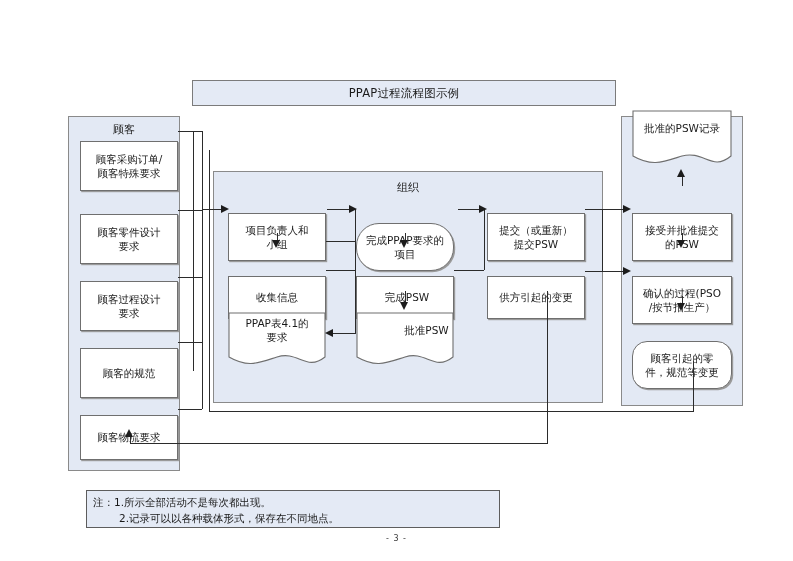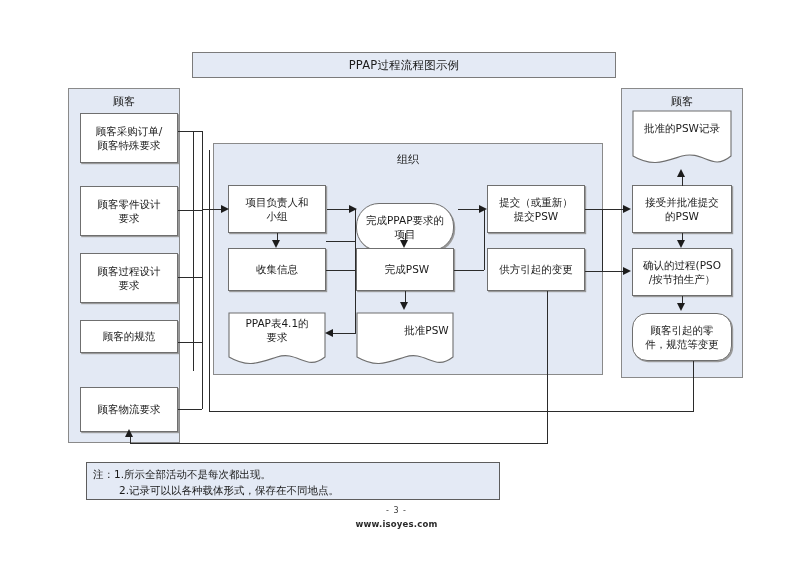--- a/index.html
+++ b/index.html
@@ -3,21 +3,21 @@
 <meta charset="utf-8">
 <style>
   html,body{margin:0;padding:0;background:#ffffff;}
   body{width:793px;height:561px;position:relative;overflow:hidden;
        font-family:"DejaVu Sans","Liberation Sans",sans-serif;
        color:#1a1a1a;-webkit-font-smoothing:none;}
 
   #stage{position:absolute;left:0;top:0;width:793px;height:561px;}
 
   
-  .abs{position:absolute;box-sizing:border-box;}
+  .abs{position:absolute;box-sizing:border-box;margin-top:28px;}
 
   
   .title-banner{
     left:192px;top:52px;width:424px;height:26px;
     background:#e4eaf5;border:1px solid #7b7b7b;
     display:flex;align-items:center;justify-content:center;
     font-size:11.5px;letter-spacing:.2px;color:#1c1c1c;
   }
 
   
@@ -101,21 +101,21 @@
   <div class="abs node" style="left:80px;top:186px;width:98px;height:50px;">
     <span style="white-space:pre-line;">顾客零件设计
 要求</span>
   </div>
 
   <div class="abs node" style="left:80px;top:253px;width:98px;height:50px;">
     <span style="white-space:pre-line;">顾客过程设计
 要求</span>
   </div>
 
-  <div class="abs node" style="left:80px;top:320px;width:98px;height:33px;">
+  <div class="abs node" style="left:80px;top:320px;width:98px;height:50px;">
     <span style="white-space:pre-line;">顾客的规范</span>
   </div>
 
   <div class="abs node" style="left:228px;top:185px;width:98px;height:48px;">
     <span style="white-space:pre-line;">项目负责人和
 小组</span>
   </div>
 
   <div class="abs node" style="left:80px;top:387px;width:98px;height:45px;">
     <span style="white-space:pre-line;">顾客物流要求</span>
@@ -126,21 +126,21 @@
   </div>
 
   <div class="doc" style="left:228px;top:312px;width:98px;height:58px;">
     <svg width="98" height="58" viewBox="0 0 98 58">
       <path d="M1,1 L97,1 L97,45 C78,60 70,38 49,45 C30,51 20,56 1,45 Z" fill="#ffffff" stroke="#6f6f6f" stroke-width="1.1"></path>
     </svg>
     <div class="doc-label" style="white-space:pre-line;">PPAP表4.1的
 要求</div>
   </div>
 
-  <div class="abs node" style="left:356px;top:203px;width:98px;height:48px;border-radius:23px;">
+  <div class="abs node" style="left:356px;top:195px;width:98px;height:48px;border-radius:23px;">
     <span style="white-space:pre-line;">完成PPAP要求的
 项目</span>
   </div>
 
   <div class="abs node" style="left:356px;top:248px;width:98px;height:43px;padding-left:8px;">
     <span style="white-space:pre-line;">完成PSW</span>
   </div>
 
   <div class="doc" style="left:356px;top:312px;width:98px;height:58px;">
     <svg width="98" height="58" viewBox="0 0 98 58">
@@ -244,15 +244,14 @@
   <div class="ln-v" style="left:209px;top:150px;height:261px;"></div>
 
   <div class="ln-h" style="left:213px;top:375px;width:390px;opacity:0;"></div>
 
   <div class="abs note">
     <div class="nline">注：1.所示全部活动不是每次都出现。</div>
     <div class="nline nline2">2.记录可以以各种载体形式，保存在不同地点。</div>
   </div>
 
   <div class="abs pagenum">- 3 -</div>
-  <div class="abs sitelink">www.isoyes.com</div>
 
 </div>
 
 </body></html>

